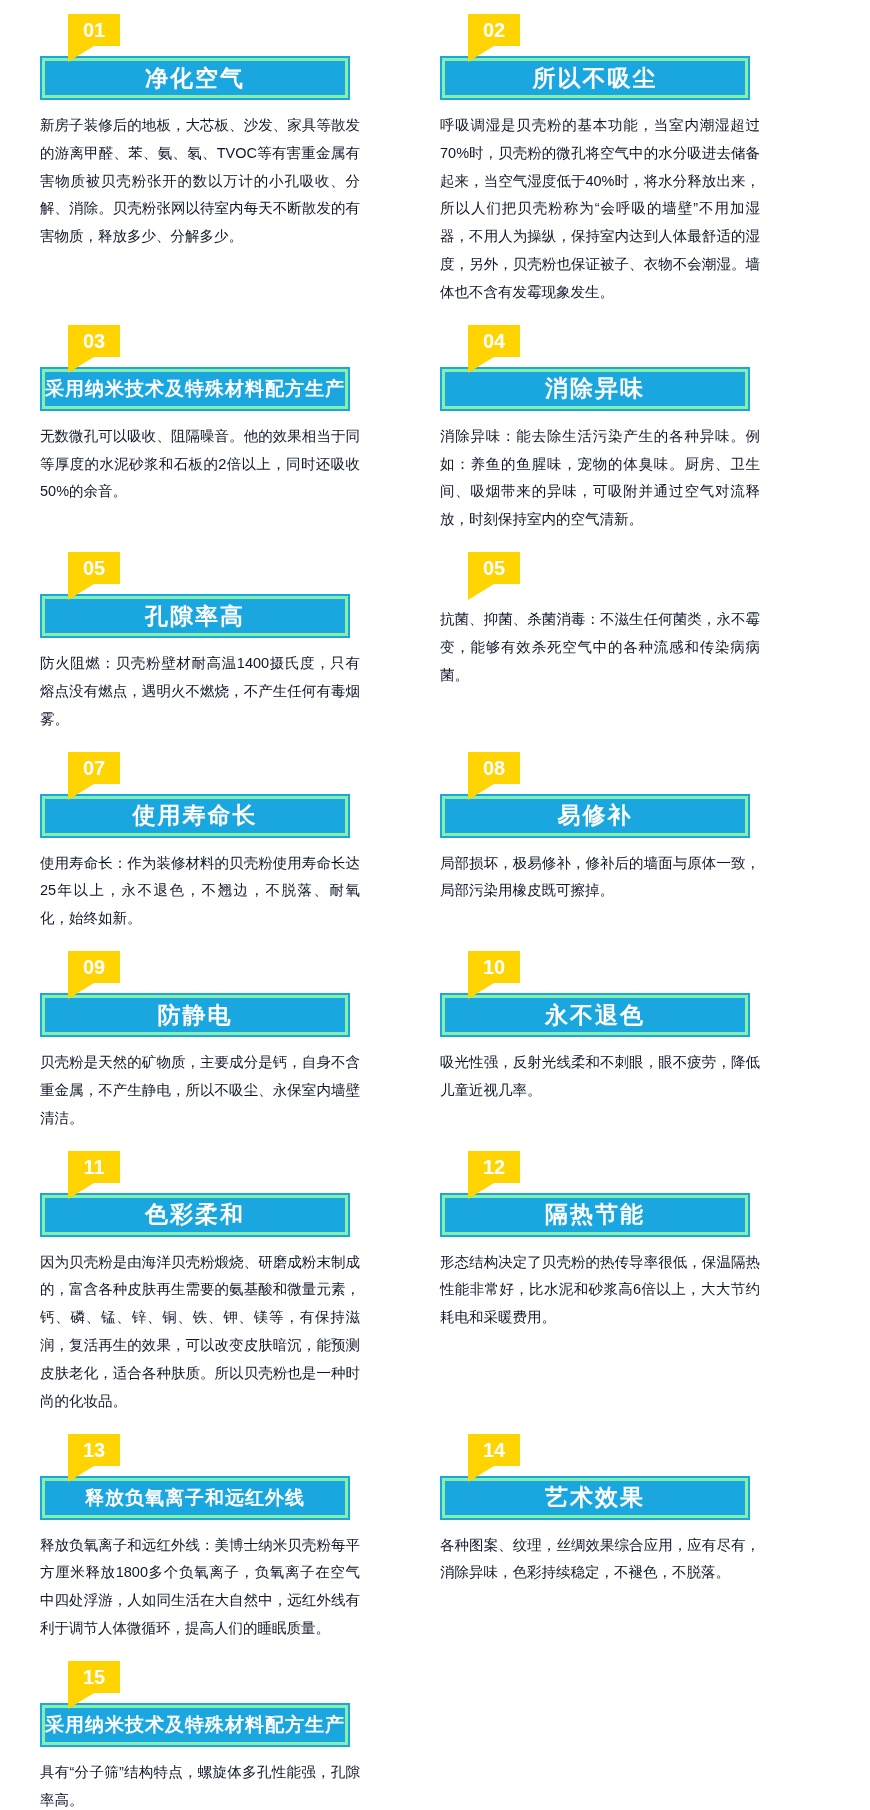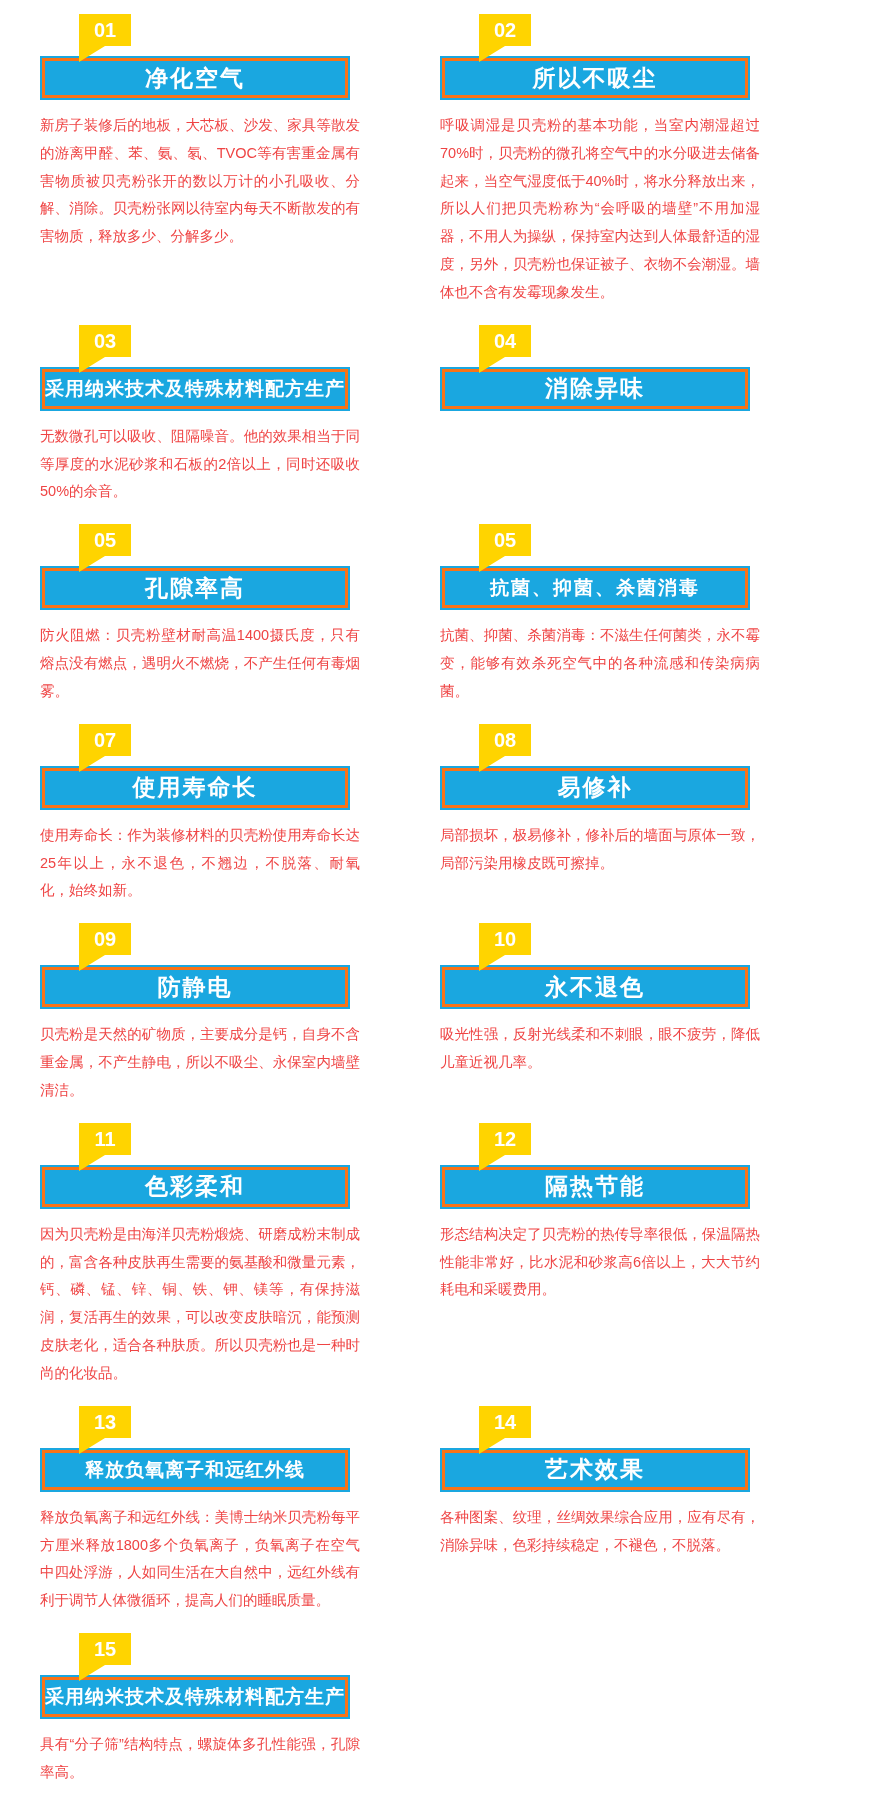--- a/index.html
+++ b/index.html
@@ -31,21 +31,21 @@
   .cell {
     position: relative;
     box-sizing: border-box;
     padding-left: 0px;
   }
   
   .flag {
     position: relative;
     width: 52px;
     height: 48px;
-    margin-left: 39px;
+    margin-left: 28px;
     margin-bottom: -6px;
     z-index: 5;
   }
   .flag .flag-body {
     position: absolute;
     left: 0;
     top: 0;
     width: 52px;
     height: 32px;
     background: #ffd400;
@@ -72,21 +72,21 @@
     font-size: 20px;
     font-weight: bold;
     font-family: "Liberation Sans", sans-serif;
   }
   
   .title-bar {
     position: relative;
     box-sizing: border-box;
     height: 44px;
     border: 2px solid #1aa7e0;
-    background: #f97316;
+    background: #86efac;
     padding: 3px;
     width: 310px;
     margin-left: 0px;
   }
   .title-inner {
     box-sizing: border-box;
     height: 100%;
     background: #1aa7e0;
     color: #ffffff;
     display: flex;
@@ -96,21 +96,21 @@
     letter-spacing: 2px;
   }
   .title-inner.big { font-size: 23px; }
   .title-inner.med { font-size: 19px; }
   .title-inner.small { font-size: 19px; letter-spacing: 1px; }
   .body-text {
     margin-top: 12px;
     width: 320px;
     font-size: 14.5px;
     line-height: 1.92;
-    color: #ef4444;
+    color: #0f172a;
     text-align: justify;
   }
   .cell-inner { padding-bottom: 18px; }
 </style>
 </head>
 <body>
 
 <div class="page">
   <div class="grid" id="grid">
       <div class="cell">
@@ -155,20 +155,21 @@
       <div class="cell">
         <div class="cell-inner">
           <div class="flag">
             <div class="flag-body"></div>
             <div class="flag-tail"></div>
             <div class="flag-num">04</div>
           </div>
           <div class="title-bar">
             <div class="title-inner big">消除异味</div>
           </div>
+          <div class="body-text">消除异味：能去除生活污染产生的各种异味。例如：养鱼的鱼腥味，宠物的体臭味。厨房、卫生间、吸烟带来的异味，可吸附并通过空气对流释放，时刻保持室内的空气清新。</div>
         </div>
       </div>
       <div class="cell">
         <div class="cell-inner">
           <div class="flag">
             <div class="flag-body"></div>
             <div class="flag-tail"></div>
             <div class="flag-num">05</div>
           </div>
           <div class="title-bar">
@@ -176,23 +177,20 @@
           </div>
           <div class="body-text">防火阻燃：贝壳粉壁材耐高温1400摄氏度，只有熔点没有燃点，遇明火不燃烧，不产生任何有毒烟雾。</div>
         </div>
       </div>
       <div class="cell">
         <div class="cell-inner">
           <div class="flag">
             <div class="flag-body"></div>
             <div class="flag-tail"></div>
             <div class="flag-num">05</div>
-          </div>
-          <div class="title-bar">
-            <div class="title-inner med">抗菌、抑菌、杀菌消毒</div>
           </div>
           <div class="body-text">抗菌、抑菌、杀菌消毒：不滋生任何菌类，永不霉变，能够有效杀死空气中的各种流感和传染病病菌。</div>
         </div>
       </div>
       <div class="cell">
         <div class="cell-inner">
           <div class="flag">
             <div class="flag-body"></div>
             <div class="flag-tail"></div>
             <div class="flag-num">07</div>

